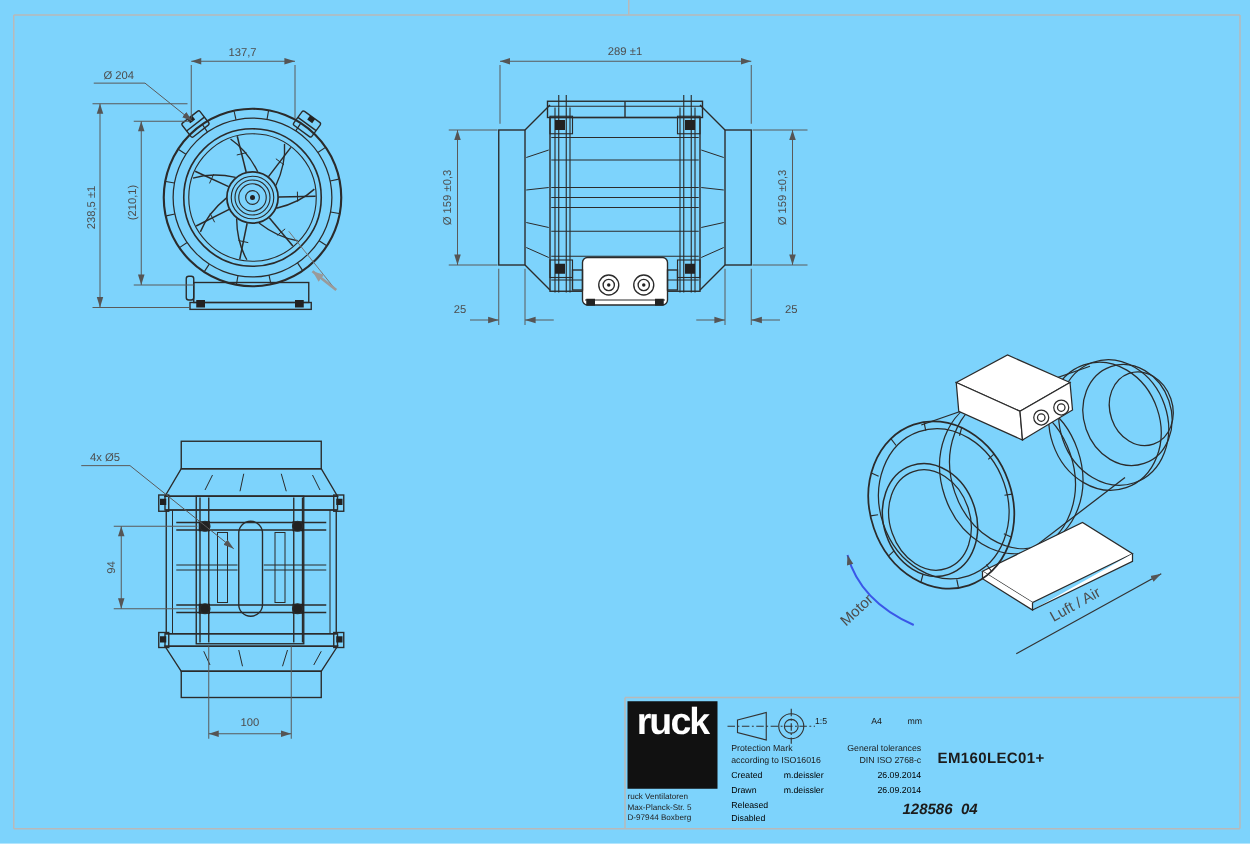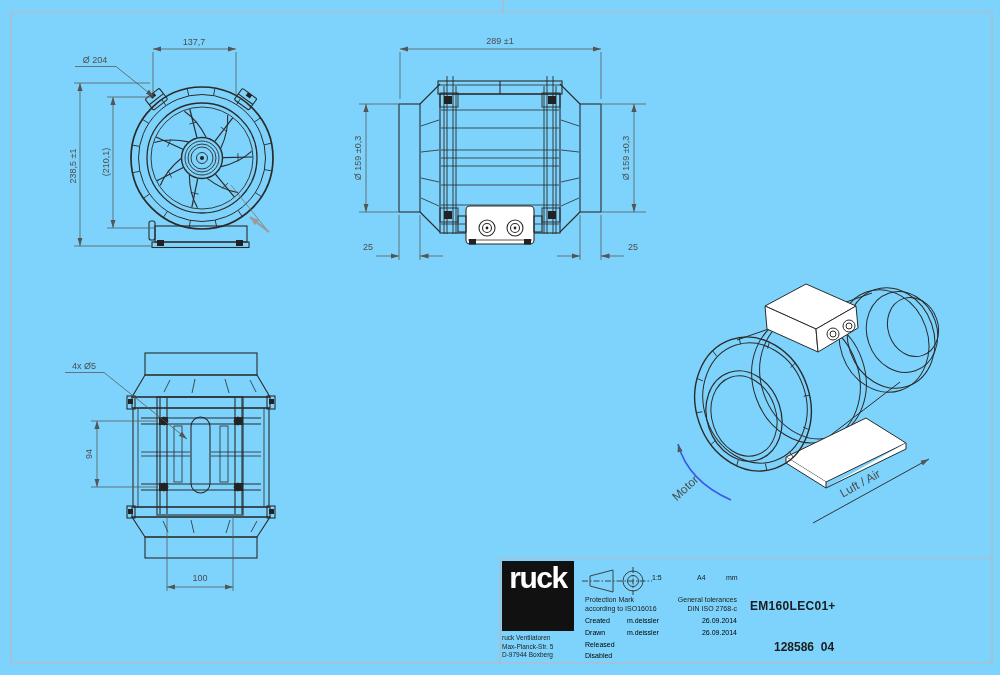--- a/index.html
+++ b/index.html
@@ -13,21 +13,21 @@
             display:flex;align-items:flex-start;justify-content:center;}
   .logo-box span{color:#ffffff;font-weight:bold;font-size:30px;letter-spacing:-1.5px;}
   .addr{left:502px;top:634px;font-size:6.5px;line-height:8.6px;color:#222;}
   .small7{font-size:7px;line-height:9px;}
   .tb-right{text-align:right;}
   .tb-row{position:absolute;left:585px;width:152px;font-size:7px;}
   .tb-row .lab{position:absolute;left:0;}
   .tb-row .per{position:absolute;left:42px;}
   .tb-row .dat{position:absolute;right:0;}
   .partno{left:750px;top:599px;font-size:12px;font-weight:bold;letter-spacing:.3px;}
-  .docno{left:774px;top:640px;font-size:12px;font-weight:bold;white-space:pre;}
+  .docno{left:722px;top:640px;font-size:12px;font-weight:bold;white-space:pre;font-style:italic;}
 </style>
 </head>
 <body>
 
 <div class="stage">
 
 <svg width="1000" height="675" viewBox="0 0 1000 675">
   <defs>
     <marker id="ae" markerWidth="10" markerHeight="8" refX="8.5" refY="3" orient="auto" markerUnits="userSpaceOnUse">
       <path d="M0,0.4 L8.5,3 L0,5.6 z" fill="#555"></path>

